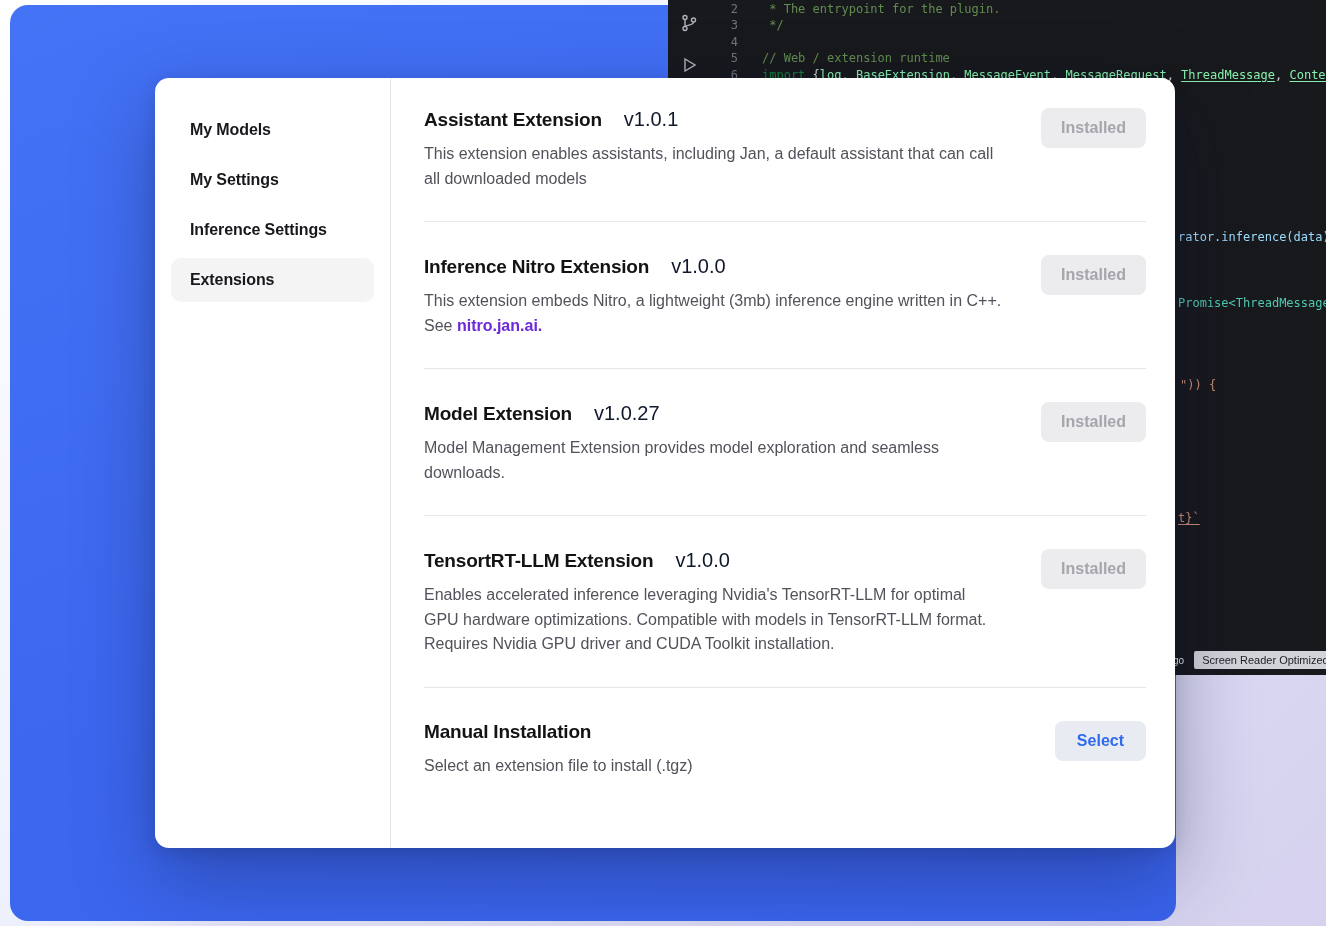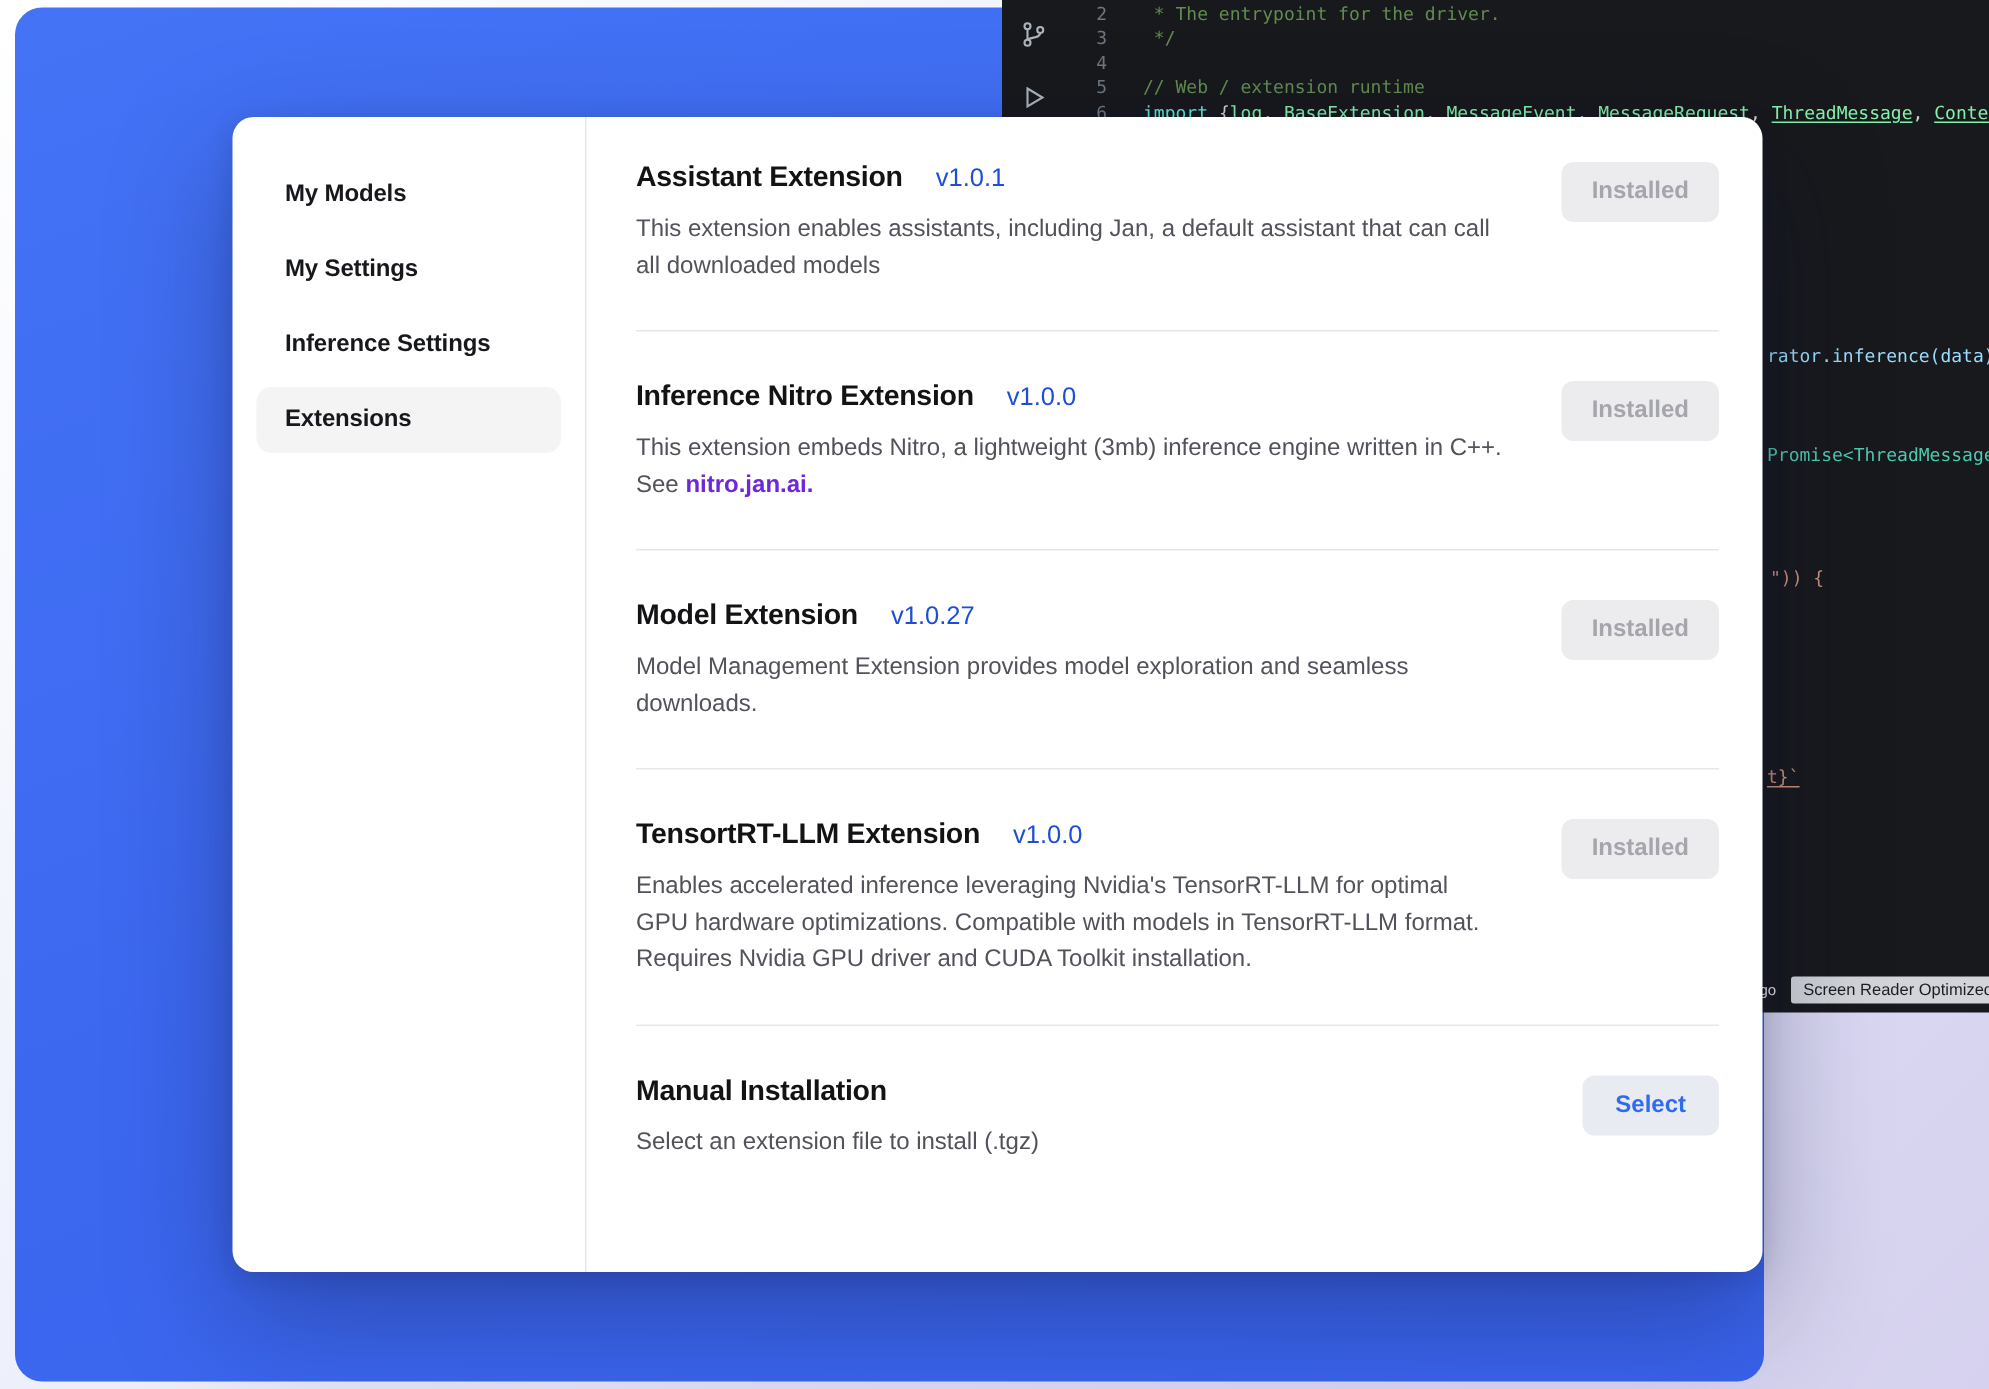--- a/index.html
+++ b/index.html
@@ -21,21 +21,21 @@
                   flex-direction:column; gap:20px; }
   .act-icon { width:22px; height:22px; display:flex; align-items:center;
               justify-content:center; color:#aeb4bc; cursor:pointer; }
   .code-area { position:absolute; left:0; top:2px; right:0; }
   .code-line { display:flex; height:16.4px; font:12px "DejaVu Sans Mono",monospace;
                color:#d4d4d4; }
   .gutter { width:76px; flex:none; box-sizing:border-box; text-align:right;
             padding-right:6px; color:#6e7681; }
   .src { margin-left:18px; white-space:pre; }
   .comment { color:#6a9955; opacity:.9; }
-  .kw { color:#5eead4; }
+  .kw { color:#15803d; }
   .punct { color:#d4d4d4; }
   .tok { color:#86efac; text-decoration:underline; text-underline-offset:2px; }
   .frag { position:absolute; font:12px "DejaVu Sans Mono",monospace; white-space:pre; }
   .frag.u { text-decoration:underline; text-underline-offset:2px; }
   .statusbar { position:absolute; left:505px; top:651px; display:flex;
                align-items:center; gap:10px; }
   .sb-text { color:#e8e8e8; font-size:10px; }
   .sr-badge { background:#d2d4d9; color:#1c1e21; font-size:11px;
               padding:3px 8px; border-radius:2px; white-space:nowrap; cursor:pointer; }
 
@@ -48,21 +48,21 @@
   .side-item { height:44px; display:flex; align-items:center; padding:0 19px;
                border-radius:10px; font-size:16px; font-weight:600; color:#17181c;
                letter-spacing:-.1px; margin-bottom:6px; cursor:pointer; }
   .side-item.active { background:#f4f4f5; }
 
   .content { flex:1; box-sizing:border-box; padding:30px 29px 20px 33px; overflow:hidden; }
   .ext-row { display:flex; align-items:flex-start; justify-content:space-between; }
   .ext-info { max-width:580px; }
   .ext-head { display:flex; align-items:baseline; gap:22px; }
   .ext-title { font-size:19px; font-weight:700; color:#131316; letter-spacing:-.2px; }
-  .ext-version { font-size:17px; color:#1d4ed8; }
+  .ext-version { font-size:20px; color:#0f172a; }
   .ext-desc { margin:11px 0 0; font-size:16px; line-height:24.5px; color:#52525b; }
   .ext-desc a { color:#6d28d9; text-decoration:none; cursor:pointer;font-weight:bold; }
   .btn { border:none; border-radius:8px; padding:11px 20px; font-size:16px;
          font-weight:600; font-family:inherit; cursor:pointer; white-space:nowrap;margin-left:32px; }
   .btn.installed { background:#ececee; color:#a5a5ad; }
   .btn.select { background:#e9ebf2; color:#2f6bf0; padding:11px 22px; }
   hr.sep { border:none; border-top:1px solid #e7e7ea; margin:30px 0 33px; }
 </style>
 </head>
 <body>
@@ -85,21 +85,21 @@
       <span class="act-icon">
           <svg width="20" height="20" viewBox="0 0 20 20" fill="none" stroke="currentColor" stroke-width="1.4">
             <path d="M6 4l10 6-10 6z"></path>
           </svg>
         </span>
     </div>
 
     <div class="code-area">
       <div class="code-line">
           <span class="gutter">2</span>
-          <span class="src comment"> * The entrypoint for the driver.</span>
+          <span class="src comment"> * The entrypoint for the plugin.</span>
         </div>
       <div class="code-line">
           <span class="gutter">3</span>
           <span class="src comment"> */</span>
         </div>
       <div class="code-line">
           <span class="gutter">4</span>
           <span class="src"></span>
         </div>
       <div class="code-line">

